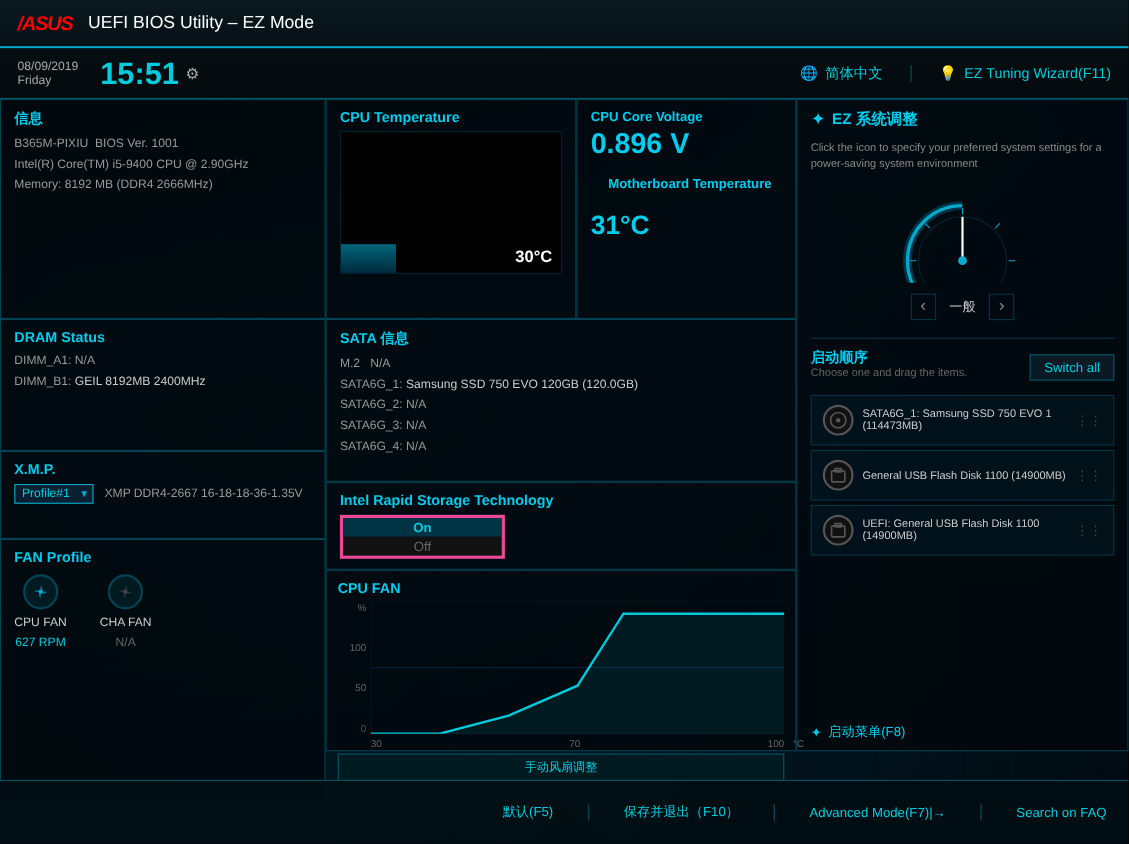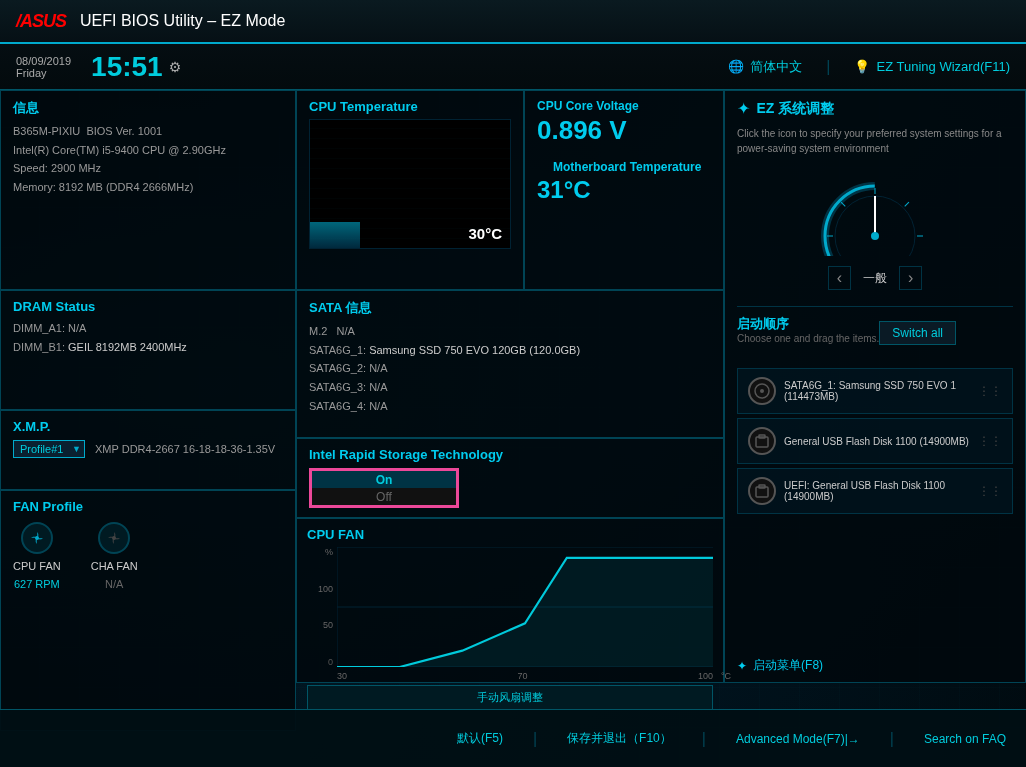--- a/index.html
+++ b/index.html
@@ -270,39 +270,38 @@
 </div>
 
 <div style="position:relative; z-index:10; width:1026px; height:593px;">
 
   <div class="section" style="left:0;top:0;width:296px;height:200px;">
     <div class="sec-title">信息</div>
     <div class="sec-text">
       <span>B365M-PIXIU</span>&nbsp;&nbsp;<span>BIOS Ver. 1001</span>
     </div>
     <div class="sec-text">Intel(R) Core(TM) i5-9400 CPU @ 2.90GHz</div>
-    <div class="sec-text">Speed: 2900 MHz</div>
     <div class="sec-text">Memory: 8192 MB (DDR4 2666MHz)</div>
   </div>
 
   <div class="section" style="left:296px;top:0;width:228px;height:200px;">
     <div class="sec-title">CPU Temperature</div>
     <div style="flex:1; background:#000; border:1px solid #002233; position:relative; height:130px; margin-bottom:4px;">
 
       <div style="position:absolute;bottom:0;left:0;width:25%;background:linear-gradient(180deg,#00aacc 0%,#004466 100%);opacity:0.6;height:20%;"></div>
 
       <div style="position:absolute;inset:0;background:repeating-linear-gradient(0deg,transparent,transparent 9px,rgba(0,100,120,0.08) 10px);"></div>
       <div style="position:absolute;right:8px;bottom:6px;color:#fff;font-size:15px;font-weight:600;">30°C</div>
     </div>
   </div>
 
   <div class="section" style="left:524px;top:0;width:200px;height:200px;">
     <div style="color:#00ccee;font-size:12px;font-weight:600;margin-bottom:2px;">CPU Core Voltage</div>
     <div style="color:#00ccee;font-size:26px;font-weight:700;margin-bottom:14px;">0.896 V</div>
-    <div style="color:#00ccee;font-size:12px;font-weight:600;margin-bottom:2px;padding-left:16px;">Motherboard Temperature</div>
+    <div style="color:#00ccee;font-size:12px;font-weight:600;margin-bottom:18px;padding-left:16px;">Motherboard Temperature</div>
     <div style="color:#00ccee;font-size:24px;font-weight:700;">31°C</div>
   </div>
 
   <div class="section" style="left:724px;top:0;width:302px;height:593px;display:flex;flex-direction:column;">
     <div style="display:flex;align-items:center;gap:6px;margin-bottom:4px;">
       <span style="color:#00ccee;font-size:16px;">✦</span>
       <span class="ez-title">EZ 系统调整</span>
     </div>
     <div class="ez-desc">Click the icon to specify your preferred system settings for a power-saving system environment</div>
 
@@ -324,21 +323,21 @@
     </div>
 
     <div style="display:flex;align-items:center;justify-content:center;gap:12px;margin-bottom:16px;">
       <button class="ez-nav-btn">‹</button>
       <span style="color:#ccc;font-size:12px;">一般</span>
       <button class="ez-nav-btn">›</button>
     </div>
 
     <div style="border-top:1px solid #003344;margin-bottom:8px;"></div>
 
-    <div style="display:flex;align-items:center;justify-content:flex-start;margin-bottom:18px;">
+    <div style="display:flex;align-items:center;justify-content:space-between;margin-bottom:8px;">
       <div>
         <div class="boot-section-title">启动顺序</div>
         <div class="boot-section-desc">Choose one and drag the items.</div>
       </div>
       <button class="switch-all-btn">Switch all</button>
     </div>
 
     <div class="boot-item">
       <div class="boot-disk-icon">
         <svg width="16" height="16" viewBox="0 0 16 16">

